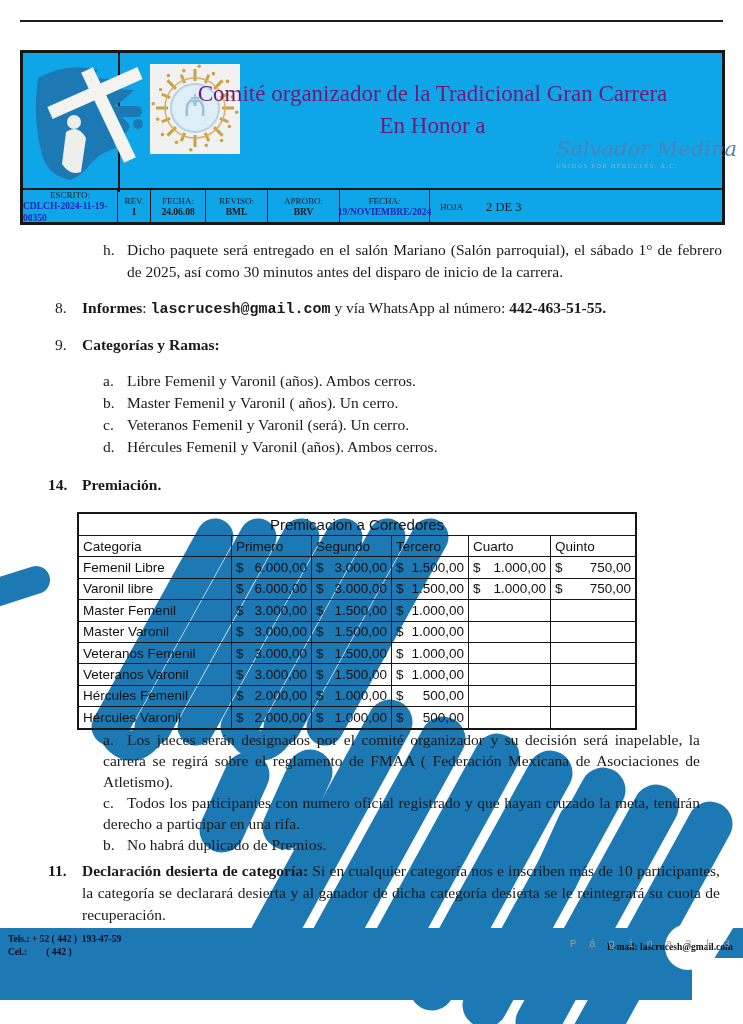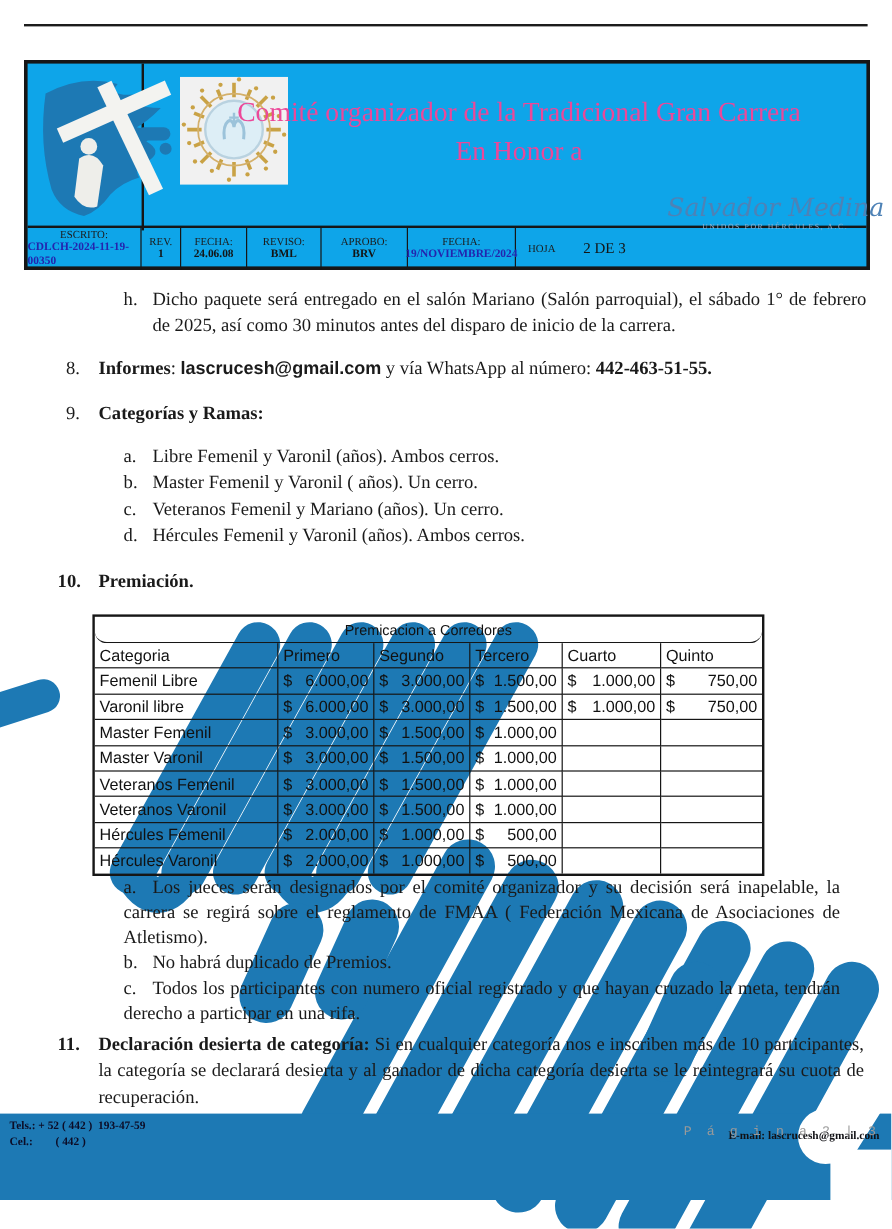--- a/index.html
+++ b/index.html
@@ -19,42 +19,42 @@
   .hdr .meta .cell{border-right:1.5px solid #161616;display:flex;flex-direction:column;
              align-items:center;justify-content:center;line-height:1.25;}
   .hdr .meta .cell:last-child{border-right:none;flex-direction:row;justify-content:flex-start;
              padding-left:10px;gap:23px;align-items:center;}
   .hdr .meta .lbl{font-size:9px;color:#1c1c1c;}
   .hdr .meta .val{font-size:9.5px;font-weight:bold;color:#141414;}
   .hdr .meta .val.blue{color:#2424ae;}
   .hdr .meta .cell:last-child .val{font-size:12.5px;font-weight:normal;}
 
   .titleblock{position:absolute;left:140px;top:80px;width:585px;text-align:center;
-              font-size:23px;line-height:27px;color:#ec4899;}
+              font-size:23px;line-height:27px;color:#701a75;}
   .titleblock .l3{margin-top:5px;}
-  .sig{position:absolute;left:556px;top:161px;width:180px;text-align:center;}
+  .sig{position:absolute;left:556px;top:137px;width:180px;text-align:left;}
   .sig .name{font-family:"DejaVu Serif",serif;font-style:italic;font-size:21px;color:#4e82b6;white-space:nowrap;}
   .sig .sub{font-size:6.5px;letter-spacing:1.3px;color:#8fb0cf;margin-top:1px;white-space:nowrap;}
 
   
   .block{position:absolute;font-size:15.5px;line-height:22px;}
   .just{text-align:justify;}
   .marker{position:absolute;left:0;top:0;}
   b,.b{font-weight:bold;}
-  .emailsans{font-family:Liberation Sans, sans-serif;font-weight:bold;font-size:15px;}
+  .emailsans{font-family:Liberation Mono, monospace;font-weight:bold;font-size:15px;}
 
   .list-row{position:relative;margin:0;}
   .list-row .mk{display:inline-block;width:24px;}
 
   
   .ptable{position:absolute;left:77px;top:512px;width:556px;border:2px solid #161616;
           font-family:"Liberation Sans",sans-serif;font-size:13.5px;color:#111;background:transparent;}
   .ptable .trow{display:grid;grid-template-columns:153px 80px 80px 77px 82px 1fr;}
   .ptable .ttitle{height:21px;border-bottom:1.5px solid #161616;display:flex;align-items:center;
-          justify-content:center;font-size:12px;border-radius:10px;}
+          justify-content:center;font-size:15px;}
   .ptable .cell{height:20.4px;border-right:1.5px solid #161616;border-bottom:1.5px solid #161616;
           display:flex;align-items:center;padding:0 4px;overflow:hidden;}
   .ptable .trow .cell:last-child{border-right:none;}
   .ptable .trow:last-child .cell{border-bottom:none;}
   .ptable .money{justify-content:space-between;}
   .ptable .hcell{font-size:13.5px;}
 
   
   .fband-text{position:absolute;left:0;top:928px;width:743px;height:72px;z-index:2;}
   .ftels{position:absolute;left:8px;top:5px;font-size:9.5px;font-weight:bold;color:#0c0c26;line-height:13px;white-space:pre;}
@@ -212,26 +212,26 @@
     </div>
 
     <div class="block" style="left:55px;top:334px;width:400px;">
       <span class="marker">9.</span>
       <b style="margin-left:27px;display:inline-block;">Categorías y Ramas:</b>
     </div>
 
     <div class="block" style="left:103px;top:370px;width:560px;line-height:22px;" id="cat-list">
         <div class="list-row"><span class="mk">a.</span><span>Libre Femenil y Varonil (años). Ambos cerros.</span></div>
         <div class="list-row"><span class="mk">b.</span><span>Master Femenil y Varonil ( años). Un cerro.</span></div>
-        <div class="list-row"><span class="mk">c.</span><span>Veteranos Femenil y Mariano (años). Un cerro.</span></div>
+        <div class="list-row"><span class="mk">c.</span><span>Veteranos Femenil y Varonil (será). Un cerro.</span></div>
         <div class="list-row"><span class="mk">d.</span><span>Hércules Femenil y Varonil (años). Ambos cerros.</span></div>
       </div>
 
     <div class="block" style="left:48px;top:474px;width:300px;">
-      <b class="marker">10.</b>
+      <b class="marker">14.</b>
       <b style="margin-left:34px;display:inline-block;">Premiación.</b>
     </div>
 
     <div class="ptable" id="prize-table">
       <div class="ttitle">Premicacion a Corredores</div>
     <div class="trow">
           <div class="cell hcell">Categoria</div>
           <div class="cell hcell">Primero</div>
           <div class="cell hcell">Segundo</div>
           <div class="cell hcell">Tercero</div>
@@ -383,22 +383,22 @@
             <span>$</span>
             <span>500,00</span>
           </div>
           <div class="cell money"></div>
           <div class="cell money"></div>
         </div>
       </div>
 
     <div class="block just" style="left:103px;top:729px;width:597px;line-height:21px;" id="notes-list">
         <div class="list-row"><span class="mk">a.</span><span>Los jueces serán designados por el comité organizador y su decisión será inapelable, la carrera se regirá sobre el reglamento de FMAA ( Federación Mexicana de Asociaciones de Atletismo).</span></div>
+        <div class="list-row"><span class="mk">c.</span><span>Todos los participantes con numero oficial registrado y que hayan cruzado la meta, tendrán derecho a participar en una rifa.</span></div>
         <div class="list-row"><span class="mk">b.</span><span>No habrá duplicado de Premios.</span></div>
-        <div class="list-row"><span class="mk">c.</span><span>Todos los participantes con numero oficial registrado y que hayan cruzado la meta, tendrán derecho a participar en una rifa.</span></div>
       </div>
 
     <div class="block just" style="left:48px;top:860px;width:672px;">
       <b class="marker">11.</b>
       <div style="margin-left:34px;"><b>Declaración desierta de categoría:</b><span> Si en cualquier categoría nos e inscriben más de 10 participantes, la categoría se declarará desierta y al ganador de dicha categoría desierta se le reintegrará su cuota de recuperación.</span></div>
     </div>
 
     <div class="fband-text">
       <div class="ftels"><span>Tels.: + 52 ( 442 )  193-47-59</span><br><span>Cel.:        ( 442 )</span></div>
       <div class="femail">E-mail: lascrucesh@gmail.com</div>

